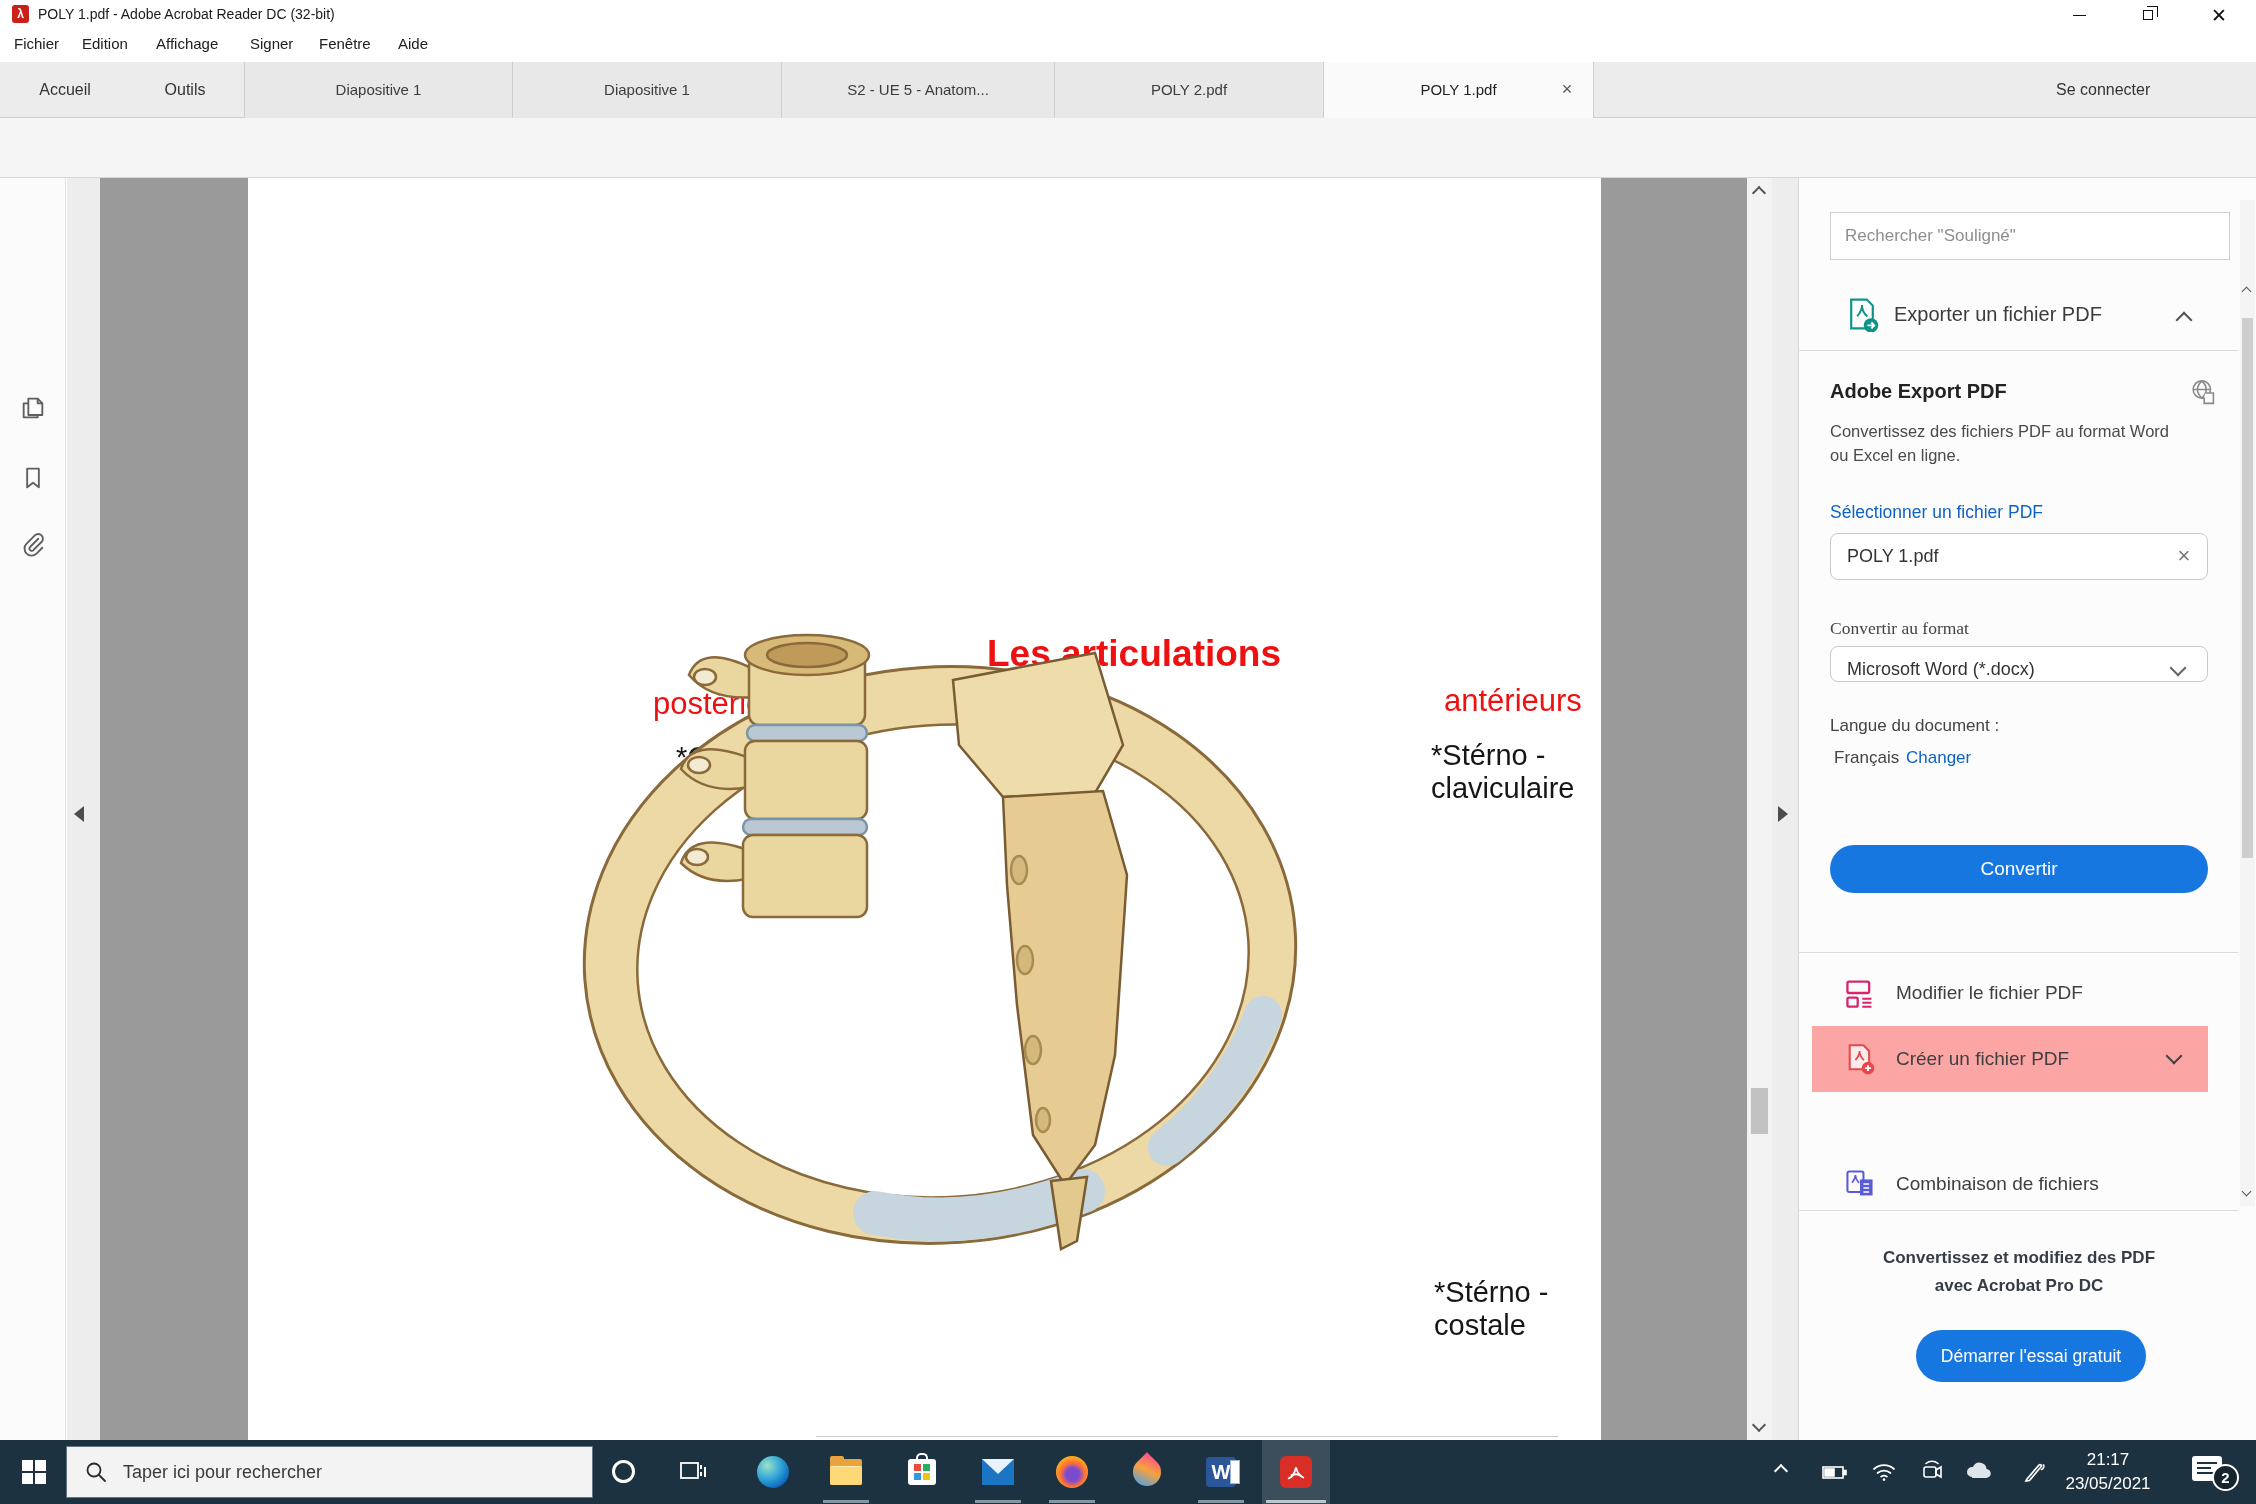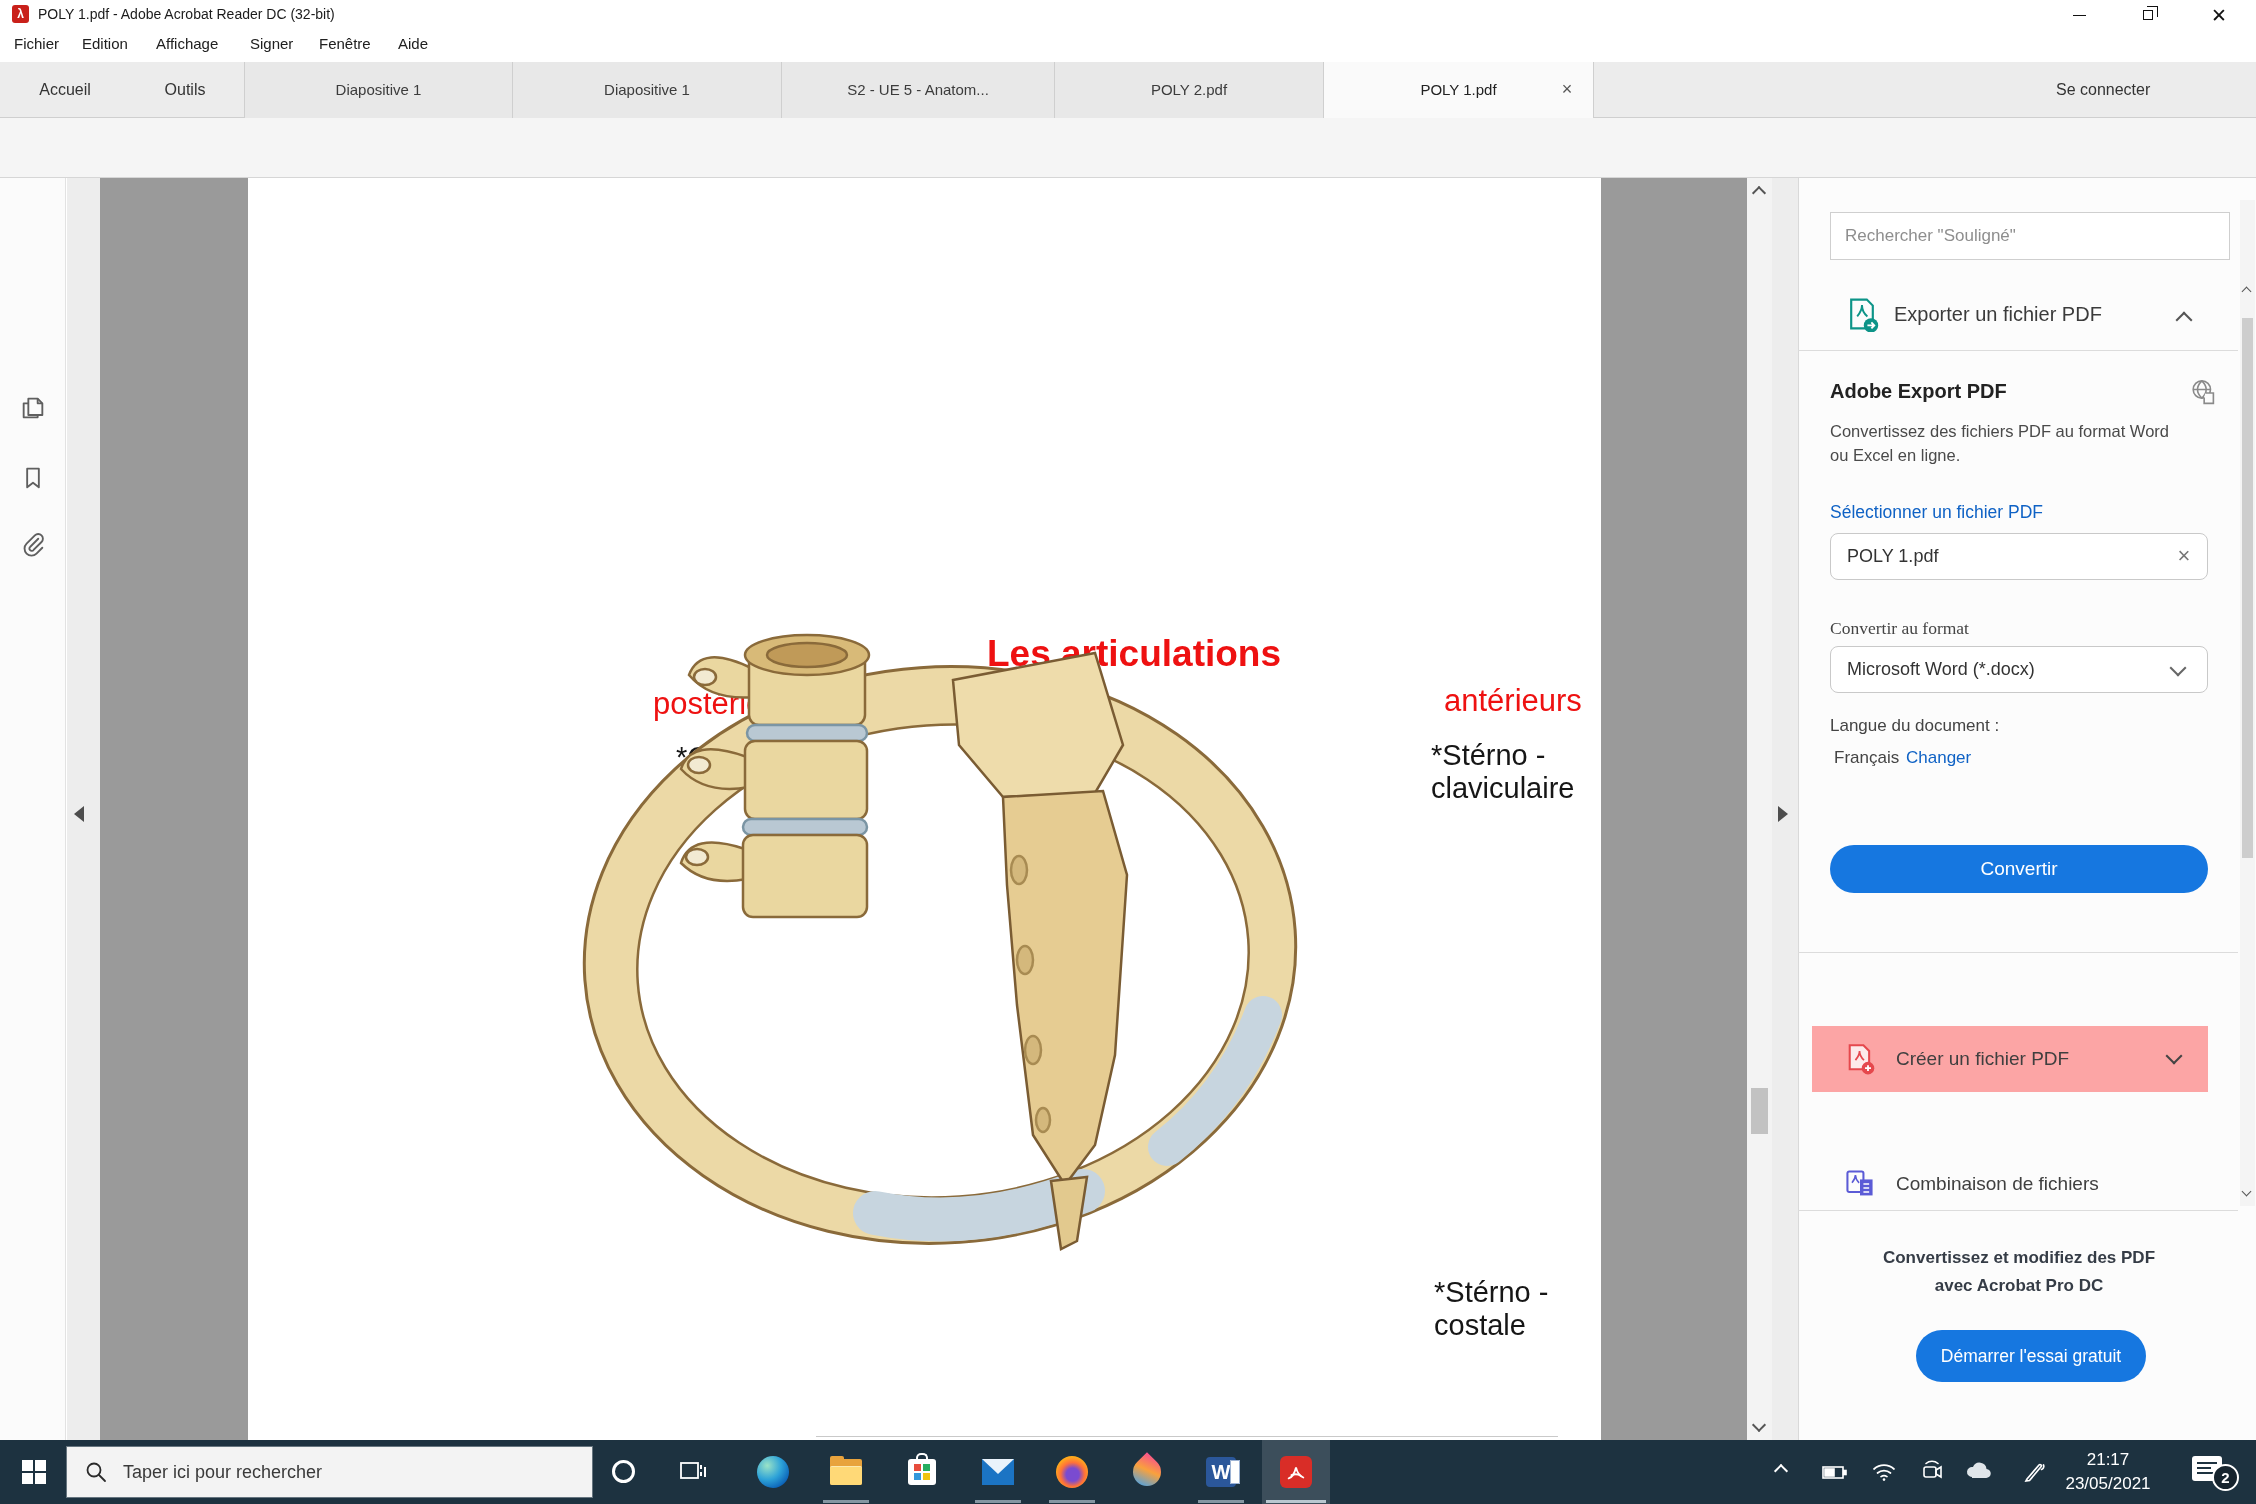--- a/index.html
+++ b/index.html
@@ -78,21 +78,21 @@
 #export-header-label { left:1894px; top:292px; font-size:20px; color:#3b3b3b; height:44px; line-height:44px; }
 .chev-btn { position:absolute; width:12px; height:12px; border-left:2.4px solid #555; border-top:2.4px solid #555; }
 #export-collapse { left:2178px; top:314px; transform:rotate(45deg); }
 .panel-sep { position:absolute; left:1798px; width:440px; height:1px; background:#dcdcdc; }
 #section-title { left:1830px; top:380px; font-size:20px; font-weight:bold; color:#222; }
 #panel-desc { left:1830px; top:420px; width:350px; font-size:16.5px; color:#4a4a4a; line-height:1.45; }
 #select-link { left:1830px; top:502px; font-size:17.5px; color:#0f62c5; }
 #file-box { left:1830px; top:533px; width:378px; height:47px; border:1px solid #c9c9c9; border-radius:8px; background:#fff; font-size:18px; color:#333; line-height:45px; padding-left:16px; }
 #file-clear { left:2172px; top:545px; width:24px; height:24px; color:#777; font-size:22px; line-height:22px; text-align:center; }
 #convert-label { left:1830px; top:618px; font-size:17.5px; color:#444;font-family:Liberation Serif, serif; }
-#format-select { left:1830px; top:646px; width:378px; height:47px; border:1px solid #c9c9c9; border-radius:8px; background:#fff; font-size:18px; color:#333; line-height:45px; padding-left:16px; }
+#format-select { left:1830px; top:646px; width:378px; height:36px; border:1px solid #c9c9c9; border-radius:8px; background:#fff; font-size:18px; color:#333; line-height:45px; padding-left:16px; }
 #format-chev { left:2172px; top:662px; transform:rotate(225deg); border-color:#666; }
 #language-label { left:1830px; top:716px; font-size:17px; color:#444; }
 #language-value { left:1834px; top:748px; font-size:17px; color:#444; }
 #language-change { left:1906px; top:748px; font-size:17px; color:#0f62c5; }
 .blue-pill { background:#1677e0; color:#fff; border:none; border-radius:25px; text-align:center; font-family:"Liberation Sans",sans-serif; }
 #convert-btn { left:1830px; top:845px; width:378px; height:48px; font-size:19px; line-height:48px; }
 .tool-row { position:absolute; left:1812px; width:396px; height:66px; }
 .tool-row.hl { background:#fca5a5; }
 .tool-icon { position:absolute; left:32px; top:17px; width:32px; height:32px; }
 .tool-label { position:absolute; left:84px; top:0; height:66px; line-height:66px; font-size:19px; color:#3f3f3f; }
@@ -447,20 +447,30 @@
   <div class="abs" id="file-clear">×</div>
   <div class="abs" id="convert-label">Convertir au format</div>
   <div class="abs" id="format-select">Microsoft Word (*.docx)</div>
   <div class="chev-btn" id="format-chev"></div>
   <div class="abs" id="language-label">Langue du document :</div>
   <div class="abs" id="language-value">Français</div>
   <div class="abs" id="language-change">Changer</div>
   <div class="abs blue-pill" id="convert-btn">Convertir</div>
   <div class="panel-sep" style="top:952px"></div>
 
+  <div class="tool-row" style="top:960px">
+    <div class="tool-icon">
+      <svg width="32" height="32" viewBox="0 0 28 28" fill="none" stroke="#d6246e" stroke-width="2">
+          <rect x="3" y="4" width="19" height="10" rx="1.5"></rect>
+          <rect x="3" y="18" width="9" height="8" rx="1.5"></rect>
+          <path d="M16 19h8M16 22.5h8M16 26h8" stroke-width="1.6"></path>
+        </svg>
+    </div>
+    <div class="tool-label">Modifier le fichier PDF</div>
+  </div>
   <div class="tool-row hl" style="top:1026px">
     <div class="tool-icon">
       <svg width="32" height="32" viewBox="0 0 28 28" fill="none" stroke="#e5484d" stroke-width="1.8">
           <path d="M5 2h12l5 5v16H5z" fill="#fdeaea"></path>
           <path d="M10 15c2.2-2.6 3.6-6 3.6-8 0 2.8 1.7 6 3.9 8" stroke-width="1.5"></path>
           <circle cx="21" cy="22" r="5.5" fill="#e5484d" stroke="none"></circle>
           <path d="M21 19.4v5.2M18.4 22h5.2" stroke="#fff" stroke-width="1.6"></path>
         </svg>
     </div>
     <div class="tool-label">Créer un fichier PDF</div>

